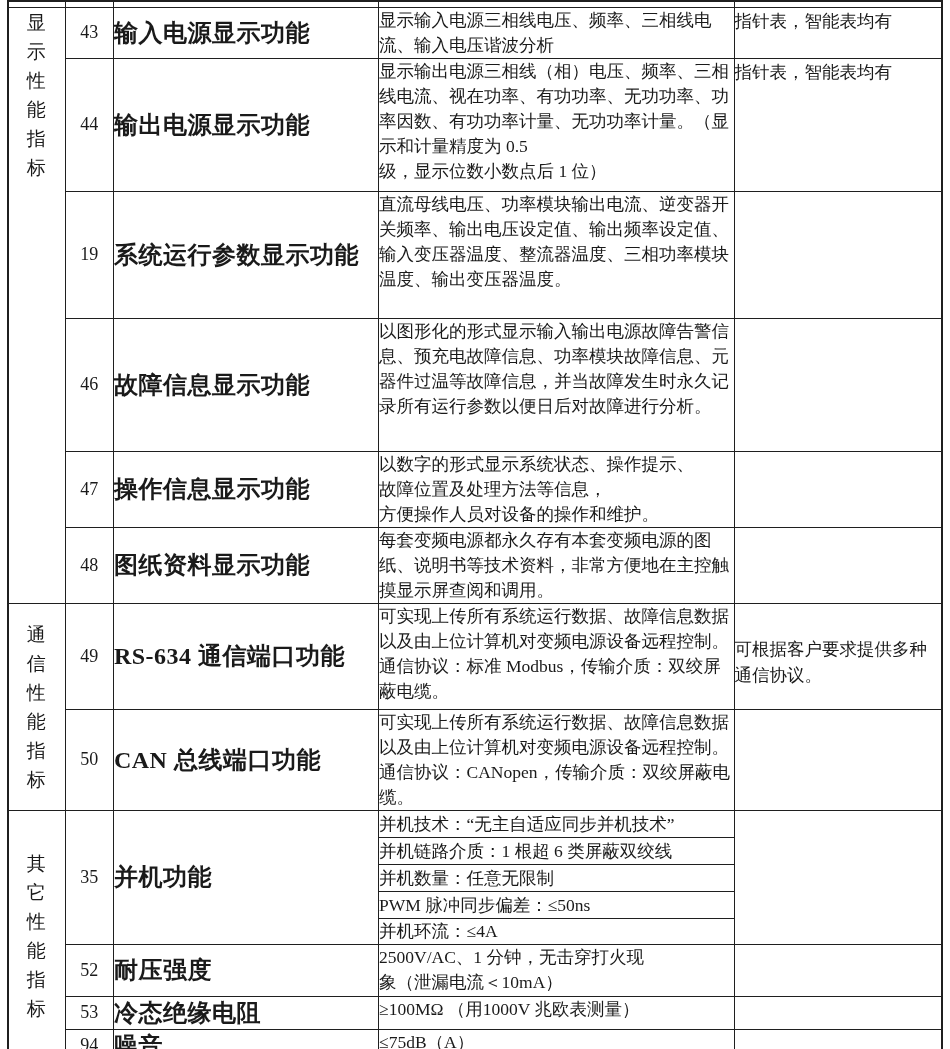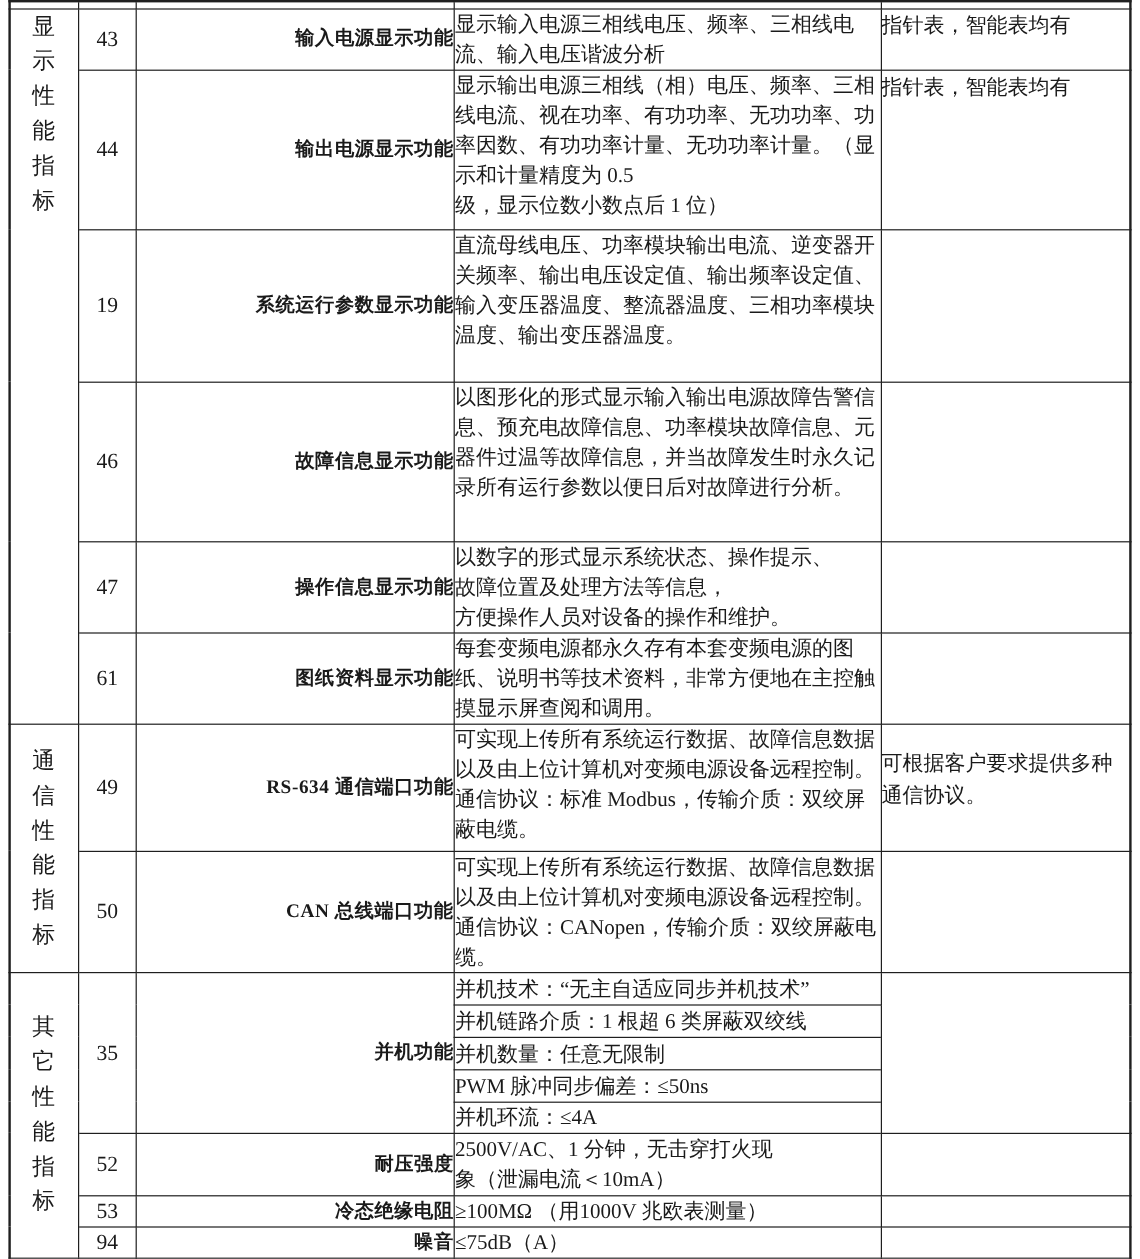--- a/index.html
+++ b/index.html
@@ -34,24 +34,23 @@
   td.cat-2{vertical-align:middle;}
   td.cat-3{vertical-align:middle;padding-top:40px;}
   td.num{
     text-align:center;
     vertical-align:middle;
     font-size:18px;
   }
   td.fname{
     vertical-align:middle;
     font-weight:bold;
-    font-size:16px;
+    font-size:24px;
     padding:2px 6px 2px 12px;
     letter-spacing:0.5px;
-    text-align:right;
   }
   td.desc{
     vertical-align:top;
     font-size:17.5px;
     line-height:25px;
     padding:3px 8px 3px 10px;
     white-space:pre-line;
   }
   td.remark{
     vertical-align:top;
@@ -121,37 +120,37 @@
   </tr>
   <tr style="height:70px">
     <td class="num">47</td>
     <td class="fname">操作信息显示功能</td>
     <td class="desc">以数字的形式显示系统状态、操作提示、
 故障位置及处理方法等信息，
 方便操作人员对设备的操作和维护。</td>
     <td class="remark"></td>
   </tr>
   <tr style="height:75px">
-    <td class="num">61</td>
+    <td class="num">48</td>
     <td class="fname">图纸资料显示功能</td>
     <td class="desc">每套变频电源都永久存有本套变频电源的图纸、说明书等技术资料，非常方便地在主控触摸显示屏查阅和调用。</td>
     <td class="remark"></td>
   </tr>
 
   <tr style="height:106px">
     <td class="cat cat-2" rowspan="2">通
 信
 性
 能
 指
 标</td>
     <td class="num">49</td>
     <td class="fname">RS-634 通信端口功能</td>
     <td class="desc">可实现上传所有系统运行数据、故障信息数据以及由上位计算机对变频电源设备远程控制。通信协议：标准 Modbus，传输介质：双绞屏蔽电缆。</td>
-    <td class="remark" style="padding-top:19px">可根据客户要求提供多种通信协议。</td>
+    <td class="remark" style="padding-top:32px">可根据客户要求提供多种通信协议。</td>
   </tr>
   <tr style="height:97px">
     <td class="num">50</td>
     <td class="fname">CAN 总线端口功能</td>
     <td class="desc">可实现上传所有系统运行数据、故障信息数据以及由上位计算机对变频电源设备远程控制。通信协议：CANopen，传输介质：双绞屏蔽电缆。</td>
     <td class="remark"></td>
   </tr>
 
   <tr style="height:27px">
     <td class="cat cat-3" rowspan="8">其

